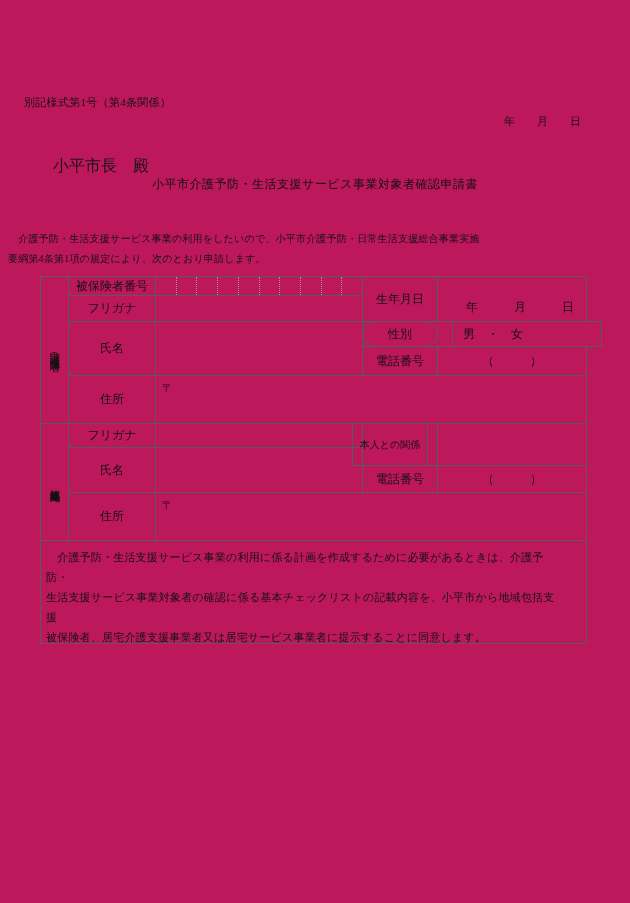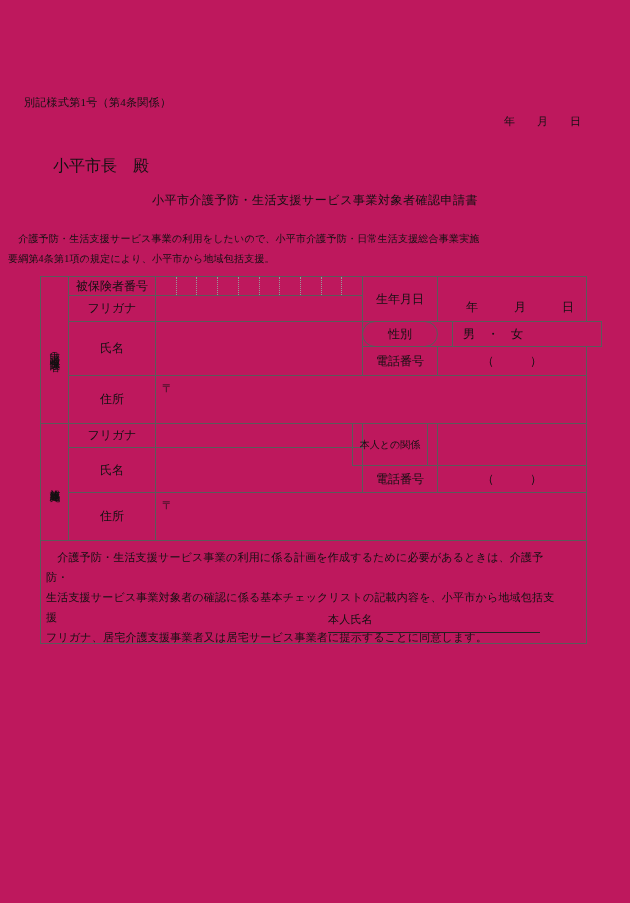--- a/index.html
+++ b/index.html
@@ -4,21 +4,21 @@
 <style>
   html,body{margin:0;padding:0;background:#ffffff;}
   .page{
     position:relative;width:630px;height:903px;background:#be185d;
     font-family:"Liberation Serif","DejaVu Serif",serif;color:#111;
     overflow:hidden;
   }
   .form-number{position:absolute;left:24px;top:95px;font-size:11px;letter-spacing:.3px;}
   .date-line{position:absolute;right:49px;top:114px;font-size:11px;}
   .addressee{position:absolute;left:53px;top:156px;font-size:16px;}
-  .title{position:absolute;left:0;top:192px;width:100%;text-align:center;font-size:12px;letter-spacing:.5px;}
+  .title{position:absolute;left:0;top:176px;width:100%;text-align:center;font-size:12px;letter-spacing:.5px;}
   .intro{position:absolute;left:8px;top:229px;width:582px;font-size:10px;line-height:20px;letter-spacing:.2px;}
 
   .cell{
     position:absolute;border:1px solid #5a5a5a;box-sizing:border-box;
     display:flex;align-items:center;justify-content:center;
     font-size:12px;color:#111;
   }
   .vlab{writing-mode:vertical-rl;text-orientation:mixed;letter-spacing:1.5px;font-size:10.5px;}
   .addr{justify-content:flex-start;align-items:flex-start;padding:5px 0 0 6px;font-size:11px;}
   .digits{padding:0;align-items:stretch;justify-content:stretch;}
@@ -41,21 +41,21 @@
 <body>
 
 <div class="page">
 
   <div class="form-number">別記様式第1号（第4条関係）</div>
   <div class="date-line">年　　月　　日</div>
   <div class="addressee">小平市長　殿</div>
   <div class="title">小平市介護予防・生活支援サービス事業対象者確認申請書</div>
   <div class="intro">
     <div>　介護予防・生活支援サービス事業の利用をしたいので、小平市介護予防・日常生活支援総合事業実施</div>
-    <div>要綱第4条第1項の規定により、小平市から地域包括支援。</div>
+    <div>要綱第4条第1項の規定により、次のとおり申請します。</div>
   </div>
 
   <div class="cell vlab" style="left:40px;top:276px;width:29px;height:148px;">申請者（被保険者）</div>
 
   <div class="cell" style="left:68px;top:276px;width:88px;height:20px;">被保険者番号</div>
   <div class="cell digits" style="left:155px;top:276px;width:208px;height:20px;">
       <div class="dcell"></div>
       <div class="dcell"></div>
       <div class="dcell"></div>
       <div class="dcell"></div>
@@ -102,17 +102,16 @@
   <div class="cell" style="left:437px;top:465px;width:150px;height:28px;">（　　　）</div>
 
   <div class="cell" style="left:68px;top:492px;width:88px;height:49px;">住所</div>
   <div class="cell addr" style="left:155px;top:492px;width:432px;height:49px;">
     <span>〒</span>
   </div>
 
   <div class="consent">
     <div>　介護予防・生活支援サービス事業の利用に係る計画を作成するために必要があるときは、介護予防・</div>
     <div>生活支援サービス事業対象者の確認に係る基本チェックリストの記載内容を、小平市から地域包括支援</div>
-    <div>フリガナ、居宅介護支援事業者又は居宅サービス事業者に提示することに同意します。</div>
-    <div class="sig">本人氏名</div>
+    <div>被保険者、居宅介護支援事業者又は居宅サービス事業者に提示することに同意します。</div>
   </div>
 
 </div>
 
 </body></html>

